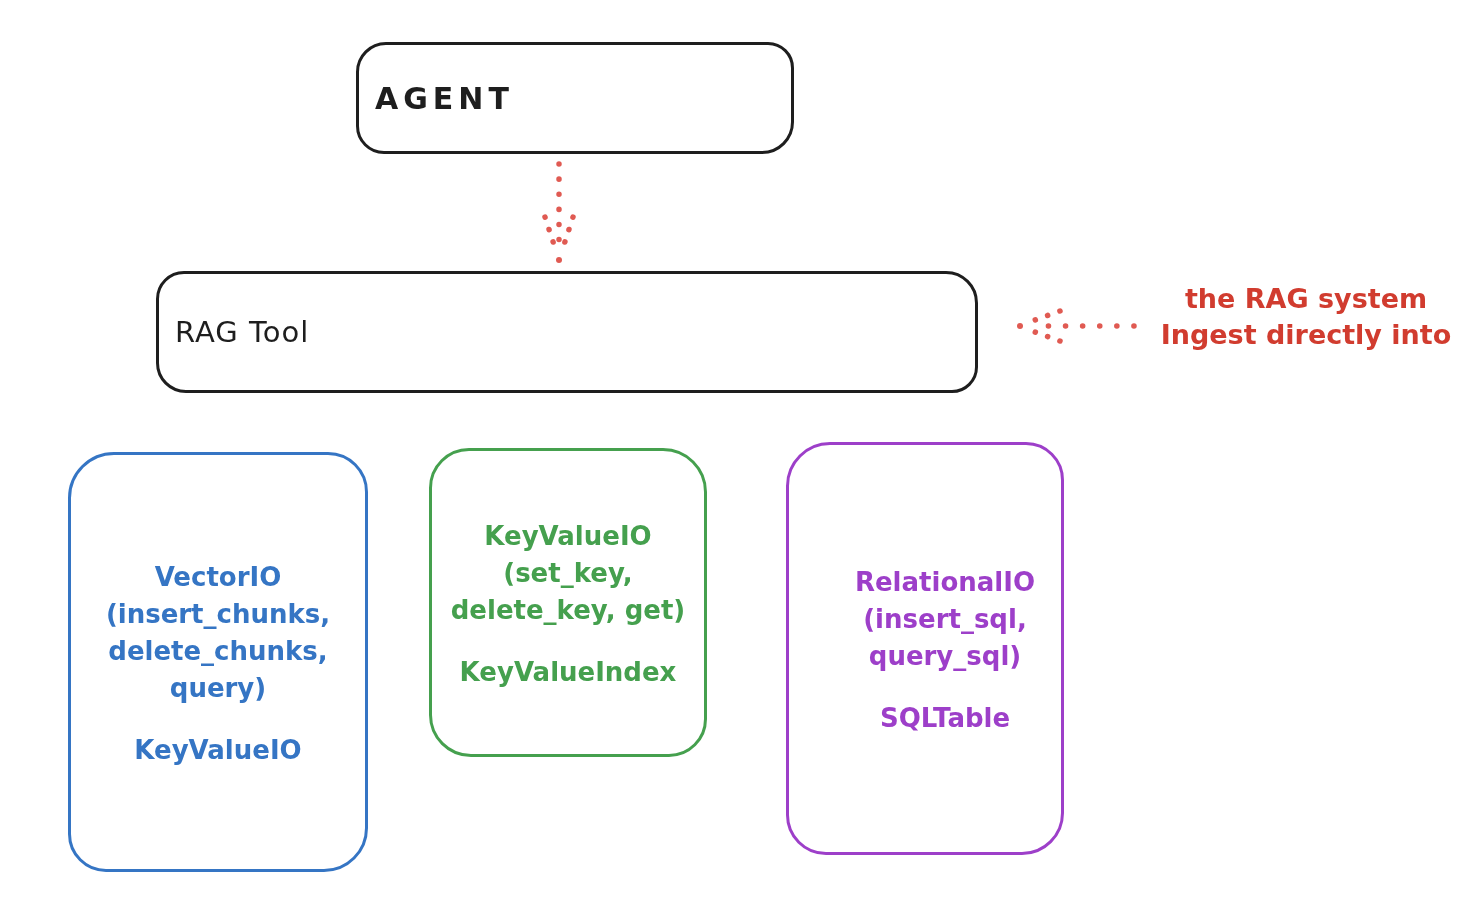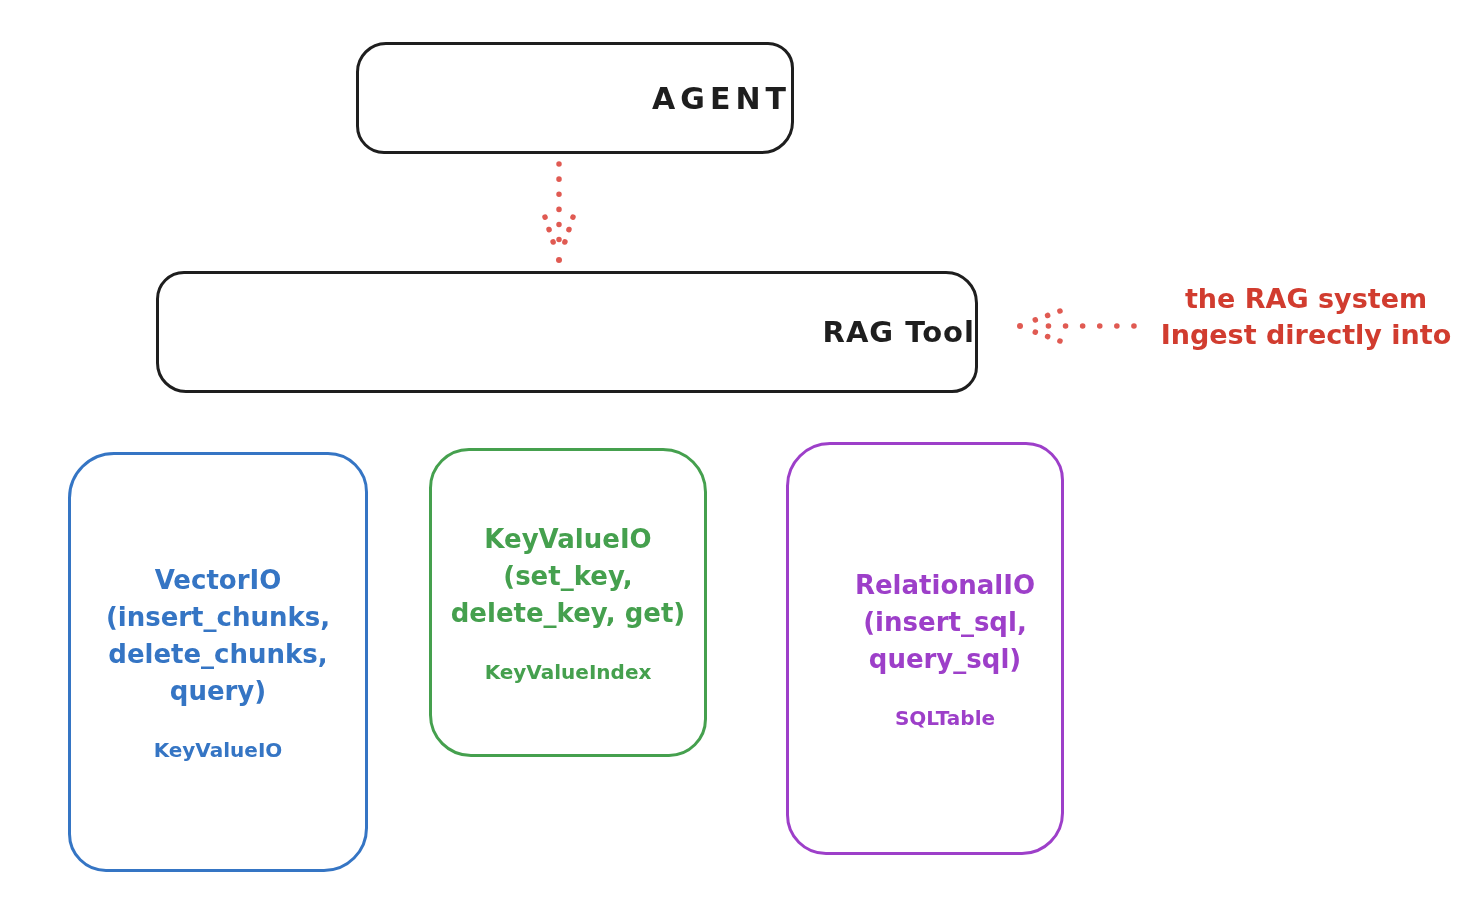--- a/index.html
+++ b/index.html
@@ -11,36 +11,37 @@
     overflow: hidden;
     font-family: "DejaVu Sans", "Liberation Sans", sans-serif;
     color: #1e1e1e;
   }
   .box {
     position: absolute;
     border: 3.5px solid #1e1e1e;
     background: #ffffff;
     display: flex;
     align-items: center;
-    justify-content: flex-end;
+    justify-content: flex-start;
     box-sizing: border-box;
+    padding-left: 16px;
   }
   .agent-box {
     left: 356px; top: 42px; width: 438px; height: 112px;
     border-radius: 30px 26px 32px 28px;
   }
   .agent-box .label {
     font-size: 30px; font-weight: 700; letter-spacing: 5px;
   }
   .rag-box {
     left: 156px; top: 271px; width: 822px; height: 122px;
     border-radius: 28px 32px 26px 30px;
   }
   .rag-box .label {
-    font-size: 29px; font-weight: 700; letter-spacing: 1px;
+    font-size: 29px; font-weight: 400; letter-spacing: 1px;
   }
   .arrow { position: absolute; }
   .arrow-down { left: 536px; top: 160px; }
   .arrow-left { left: 1012px; top: 301px; }
   .annotation {
     position: absolute;
     left: 1138px; top: 281px; width: 336px;
     text-align: center;
     font-size: 27px;
     font-weight: 700;
@@ -59,21 +60,21 @@
     gap: 28px;
     text-align: center;
     font-weight: 600;
   }
   .node .body {
     font-size: 26px;
     line-height: 1.42;
     white-space: pre-line;
   }
   .node .index-label {
-    font-size: 20px;
+    font-size: 26px;
   }
   .node-vector     { left: 68px;  top: 452px; width: 300px; height: 420px; border-radius: 46px 40px 44px 38px; }
   .node-keyvalue   { left: 429px; top: 448px; width: 278px; height: 309px; border-radius: 40px 44px 38px 42px; align-items: center; }
   .node-relational { left: 786px; top: 442px; width: 278px; height: 413px; border-radius: 44px 38px 42px 40px; }
 </style>
 </head>
 <body>
 
 <div class="canvas">
 

